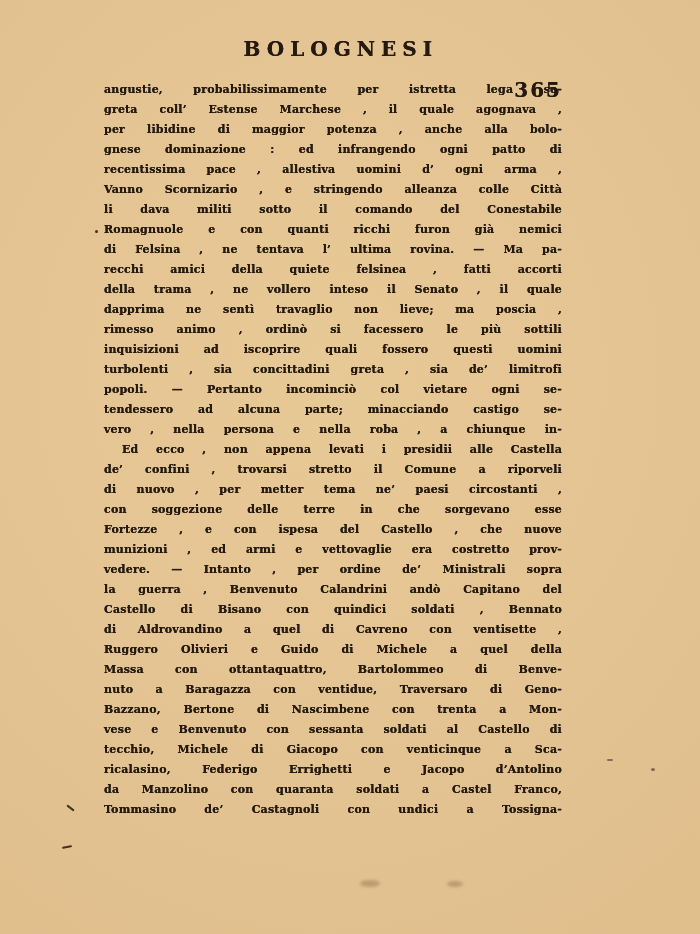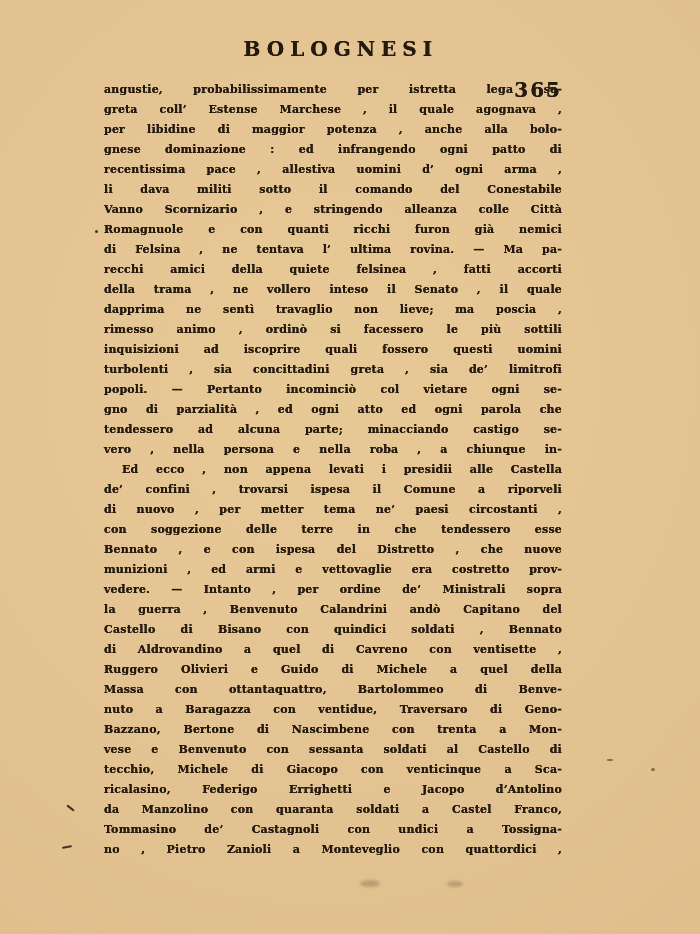--- a/index.html
+++ b/index.html
@@ -61,56 +61,54 @@
     <span class="page-number">365</span>
   </div>
 
   <div class="textblock">
     <div class="para">
       <div class="line">angustie, probabilissimamente per istretta lega se-</div>
       <div class="line">greta coll’ Estense Marchese , il quale agognava ,</div>
       <div class="line">per libidine di maggior potenza , anche alla bolo-</div>
       <div class="line">gnese dominazione : ed infrangendo ogni patto di</div>
       <div class="line">recentissima pace , allestiva uomini d’ ogni arma ,</div>
+      <div class="line">Vanno Scornizario , e stringendo alleanza colle Città</div>
       <div class="line">li dava militi sotto il comando del Conestabile</div>
-      <div class="line">Vanno Scornizario , e stringendo alleanza colle Città</div>
       <div class="line">Romagnuole e con quanti ricchi furon già nemici</div>
       <div class="line">di Felsina , ne tentava l’ ultima rovina. — Ma pa-</div>
       <div class="line">recchi amici della quiete felsinea , fatti accorti</div>
       <div class="line">della trama , ne vollero inteso il Senato , il quale</div>
       <div class="line">dapprima ne sentì travaglio non lieve; ma poscia ,</div>
       <div class="line">rimesso animo , ordinò si facessero le più sottili</div>
       <div class="line">inquisizioni ad iscoprire quali fossero questi uomini</div>
       <div class="line">turbolenti , sia concittadini greta , sia de’ limitrofi</div>
       <div class="line">popoli. — Pertanto incominciò col vietare ogni se-</div>
-      <div class="line">gno di parzialità , ed ogni atto ed ogni parola che</div>
       <div class="line">tendessero ad alcuna parte; minacciando castigo se-</div>
       <div class="line">vero , nella persona e nella roba , a chiunque in-</div>
     </div>
     <div class="para">
       <div class="line indent">Ed ecco , non appena levati i presidii alle Castella</div>
-      <div class="line">de’ confini , trovarsi ispesa il Comune a riporveli</div>
+      <div class="line">de’ confini , trovarsi stretto il Comune a riporveli</div>
       <div class="line">di nuovo , per metter tema ne’ paesi circostanti ,</div>
-      <div class="line">con soggezione delle terre in che tendessero esse</div>
-      <div class="line">Bennato , e con ispesa del Distretto , che nuove</div>
+      <div class="line">con soggezione delle terre in che sorgevano esse</div>
+      <div class="line">Fortezze , e con ispesa del Castello , che nuove</div>
       <div class="line">munizioni , ed armi e vettovaglie era costretto prov-</div>
       <div class="line">vedere. — Intanto , per ordine de’ Ministrali sopra</div>
       <div class="line">la guerra , Benvenuto Calandrini andò Capitano del</div>
       <div class="line">Castello di Bisano con quindici soldati , Bennato</div>
       <div class="line">di Aldrovandino a quel di Cavreno con ventisette ,</div>
       <div class="line">Ruggero Olivieri e Guido di Michele a quel della</div>
       <div class="line">Massa con ottantaquattro, Bartolommeo di Benve-</div>
       <div class="line">nuto a Baragazza con ventidue, Traversaro di Geno-</div>
       <div class="line">Bazzano, Bertone di Nascimbene con trenta a Mon-</div>
       <div class="line">vese e Benvenuto con sessanta soldati al Castello di</div>
       <div class="line">tecchio, Michele di Giacopo con venticinque a Sca-</div>
       <div class="line">ricalasino, Federigo Errighetti e Jacopo d’Antolino</div>
       <div class="line">da Manzolino con quaranta soldati a Castel Franco,</div>
       <div class="line">Tommasino de’ Castagnoli con undici a Tossigna-</div>
-      <div class="line">no , Pietro Zanioli a Monteveglio con quattordici ,</div>
     </div>
   </div>
 
   <div class="speck speck-tick"></div>
   <div class="speck speck-dash"></div>
   <div class="speck speck-dot-l"></div>
   <div class="speck speck-dash-r"></div>
   <div class="speck speck-dot-r"></div>
   <div class="smudge smudge-1"></div>
   <div class="smudge smudge-2"></div>

